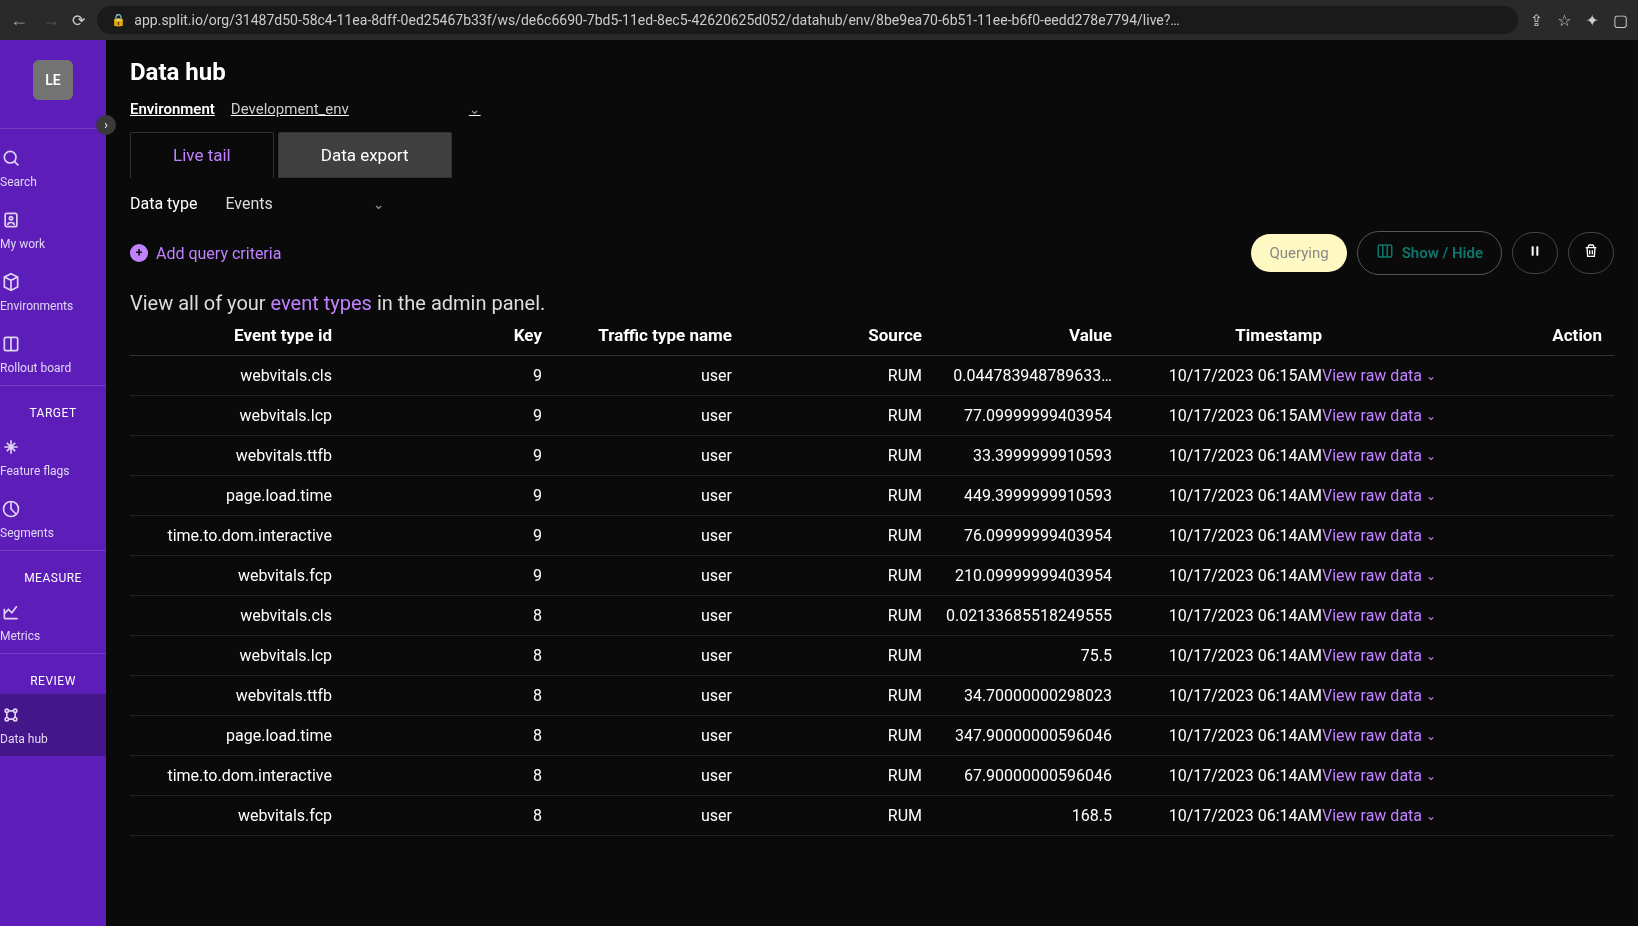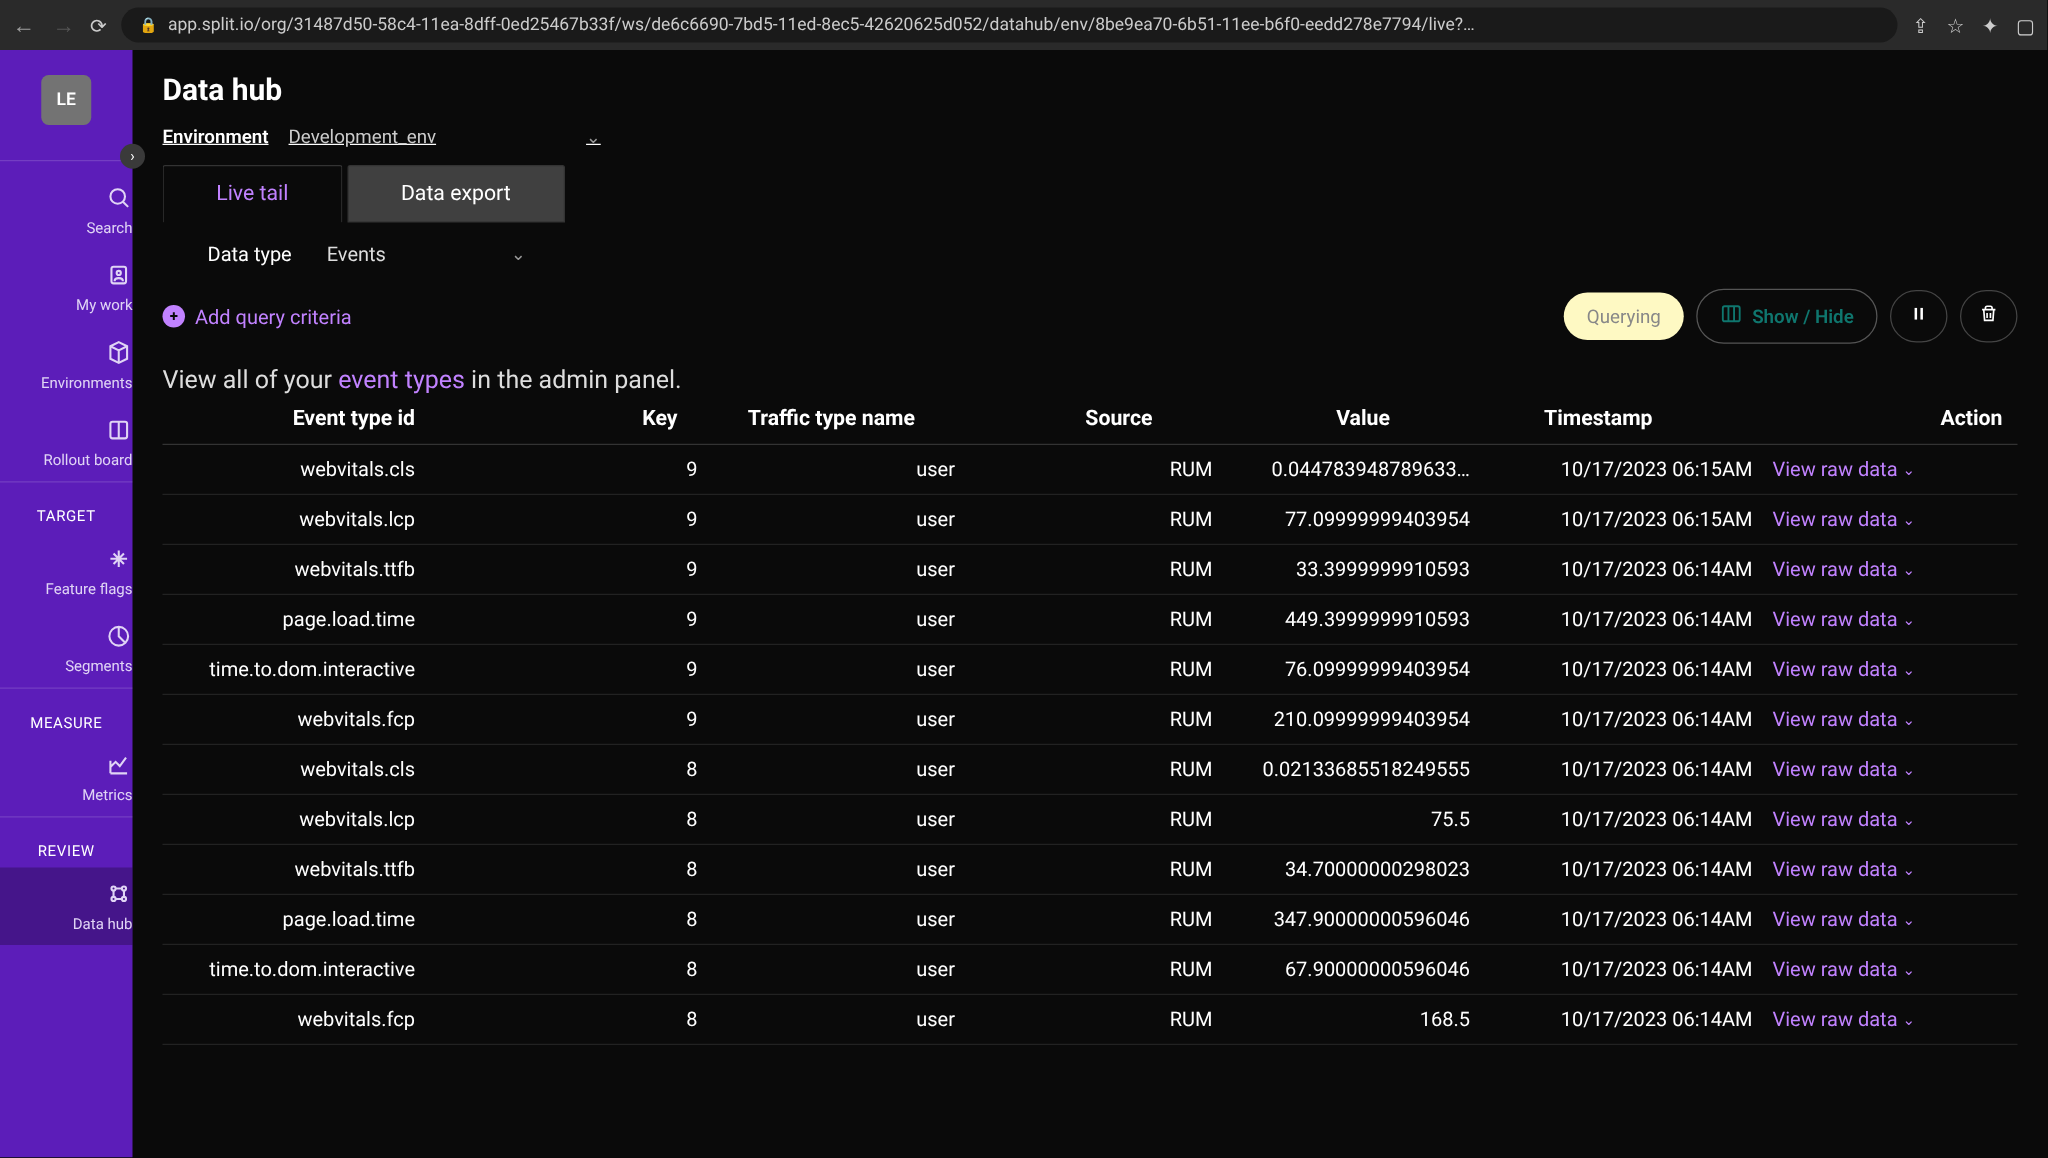--- a/index.html
+++ b/index.html
@@ -85,21 +85,21 @@
     }
     .sidebar-divider {
       width: 100%;
       height: 1px;
       background: rgba(255,255,255,0.15);
       margin-bottom: 8px;
     }
     .sidebar-item {
       display: flex;
       flex-direction: column;
-      align-items: flex-end;
+      align-items: flex-start;
       gap: 6px;
       padding: 10px 0;
       cursor: pointer;
       width: 100%;
       color: #e0d4f5;
     }
     .sidebar-item.active { background: rgba(0,0,0,0.25); }
     .sidebar-icon { width: 22px; height: 22px; display: flex; align-items: center; justify-content: center; }
     .sidebar-label { font-size: 12px; }
     .sidebar-section {
@@ -156,21 +156,20 @@
       background: #0a0a0a;
     }
     
     
     .datatype-row {
       display: flex;
       align-items: center;
       gap: 28px;
       margin-bottom: 18px;
       font-size: 16px;
-      margin-left: 36px;
     }
     .datatype-select { display: flex; align-items: center; gap: 100px; cursor: pointer; color: #ddd; }
     
     
     .toolbar {
       display: flex;
       align-items: center;
       justify-content: space-between;
       margin-bottom: 16px;
     }
@@ -231,21 +230,21 @@
       padding: 10px 12px;
       align-items: center;
       font-size: 16px;
       text-align: right;
     }
     .table-header {
       font-weight: 700;
       border-bottom: 1px solid #333;
       font-size: 17px;
     }
-    .table-row { border-bottom: 1px solid #222; gap: 16px; }
+    .table-row { border-bottom: 1px solid #222; }
     .cell-value { overflow: hidden; text-overflow: ellipsis; white-space: nowrap; }
     .action-link {
       color: #c182ff;
       cursor: pointer;
       display: flex;
       align-items: center;
       gap: 4px;
     }
     .action-chevron { font-size: 12px; }
   </style>

